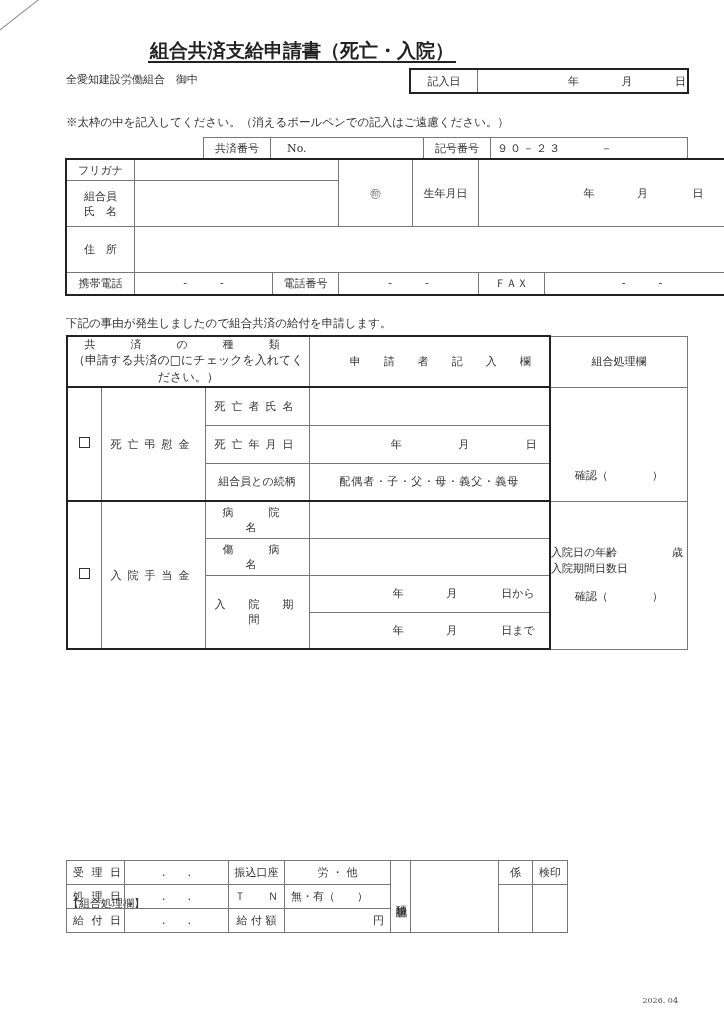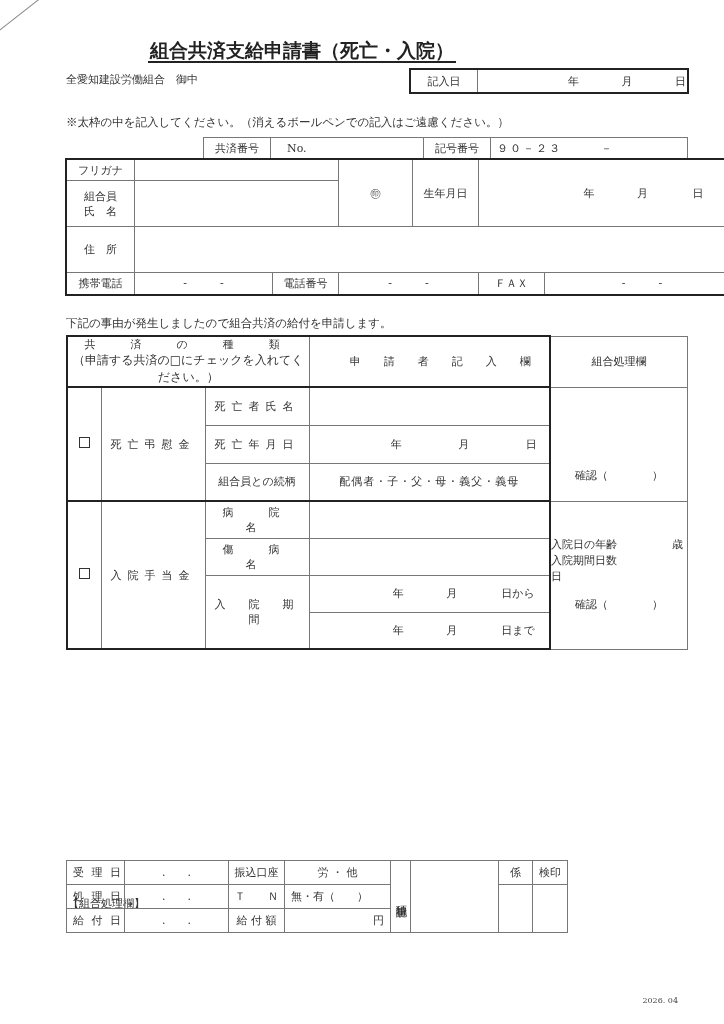--- a/index.html
+++ b/index.html
@@ -144,21 +144,21 @@
   <tr style="height:37px;">
     <td rowspan="4" style="border-left:2.5px solid #222;border-top:2.5px solid #222;border-bottom:2.5px solid #222;"><span class="box"></span></td>
     <td rowspan="4" class="sp" style="border-top:2.5px solid #222;border-bottom:2.5px solid #222;">入院手当金</td>
     <td class="sp2" style="border-top:2.5px solid #222;">病　院　名</td>
     <td style="border-right:2.5px solid #222;border-top:2.5px solid #222;"></td>
     <td rowspan="4" style="text-align:left;line-height:16px;">
       <div style="display:flex;justify-content:space-between;padding-right:4px;">
             <span>入院日の年齢</span>
             <span>歳</span>
           </div>
-      <div style="display:flex;justify-content:flex-start;padding-right:4px;flex-direction:column;">
+      <div style="display:flex;justify-content:flex-start;padding-right:4px;">
             <span>入院期間日数</span>
             <span>日</span>
           </div>
       <div style="text-align:center;margin-top:12px;">確認（　　　　）</div>
     </td>
   </tr>
   <tr style="height:37px;">
     <td class="sp2">傷　病　名</td>
     <td style="border-right:2.5px solid #222;"></td>
   </tr>

